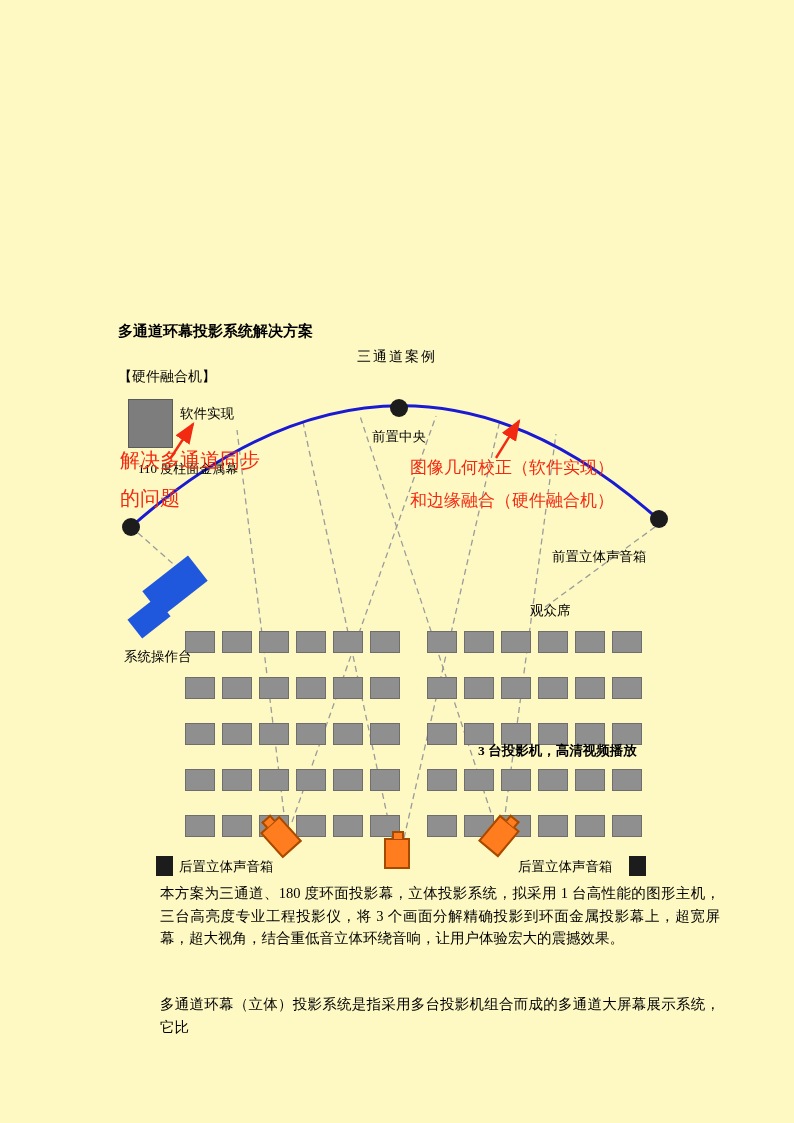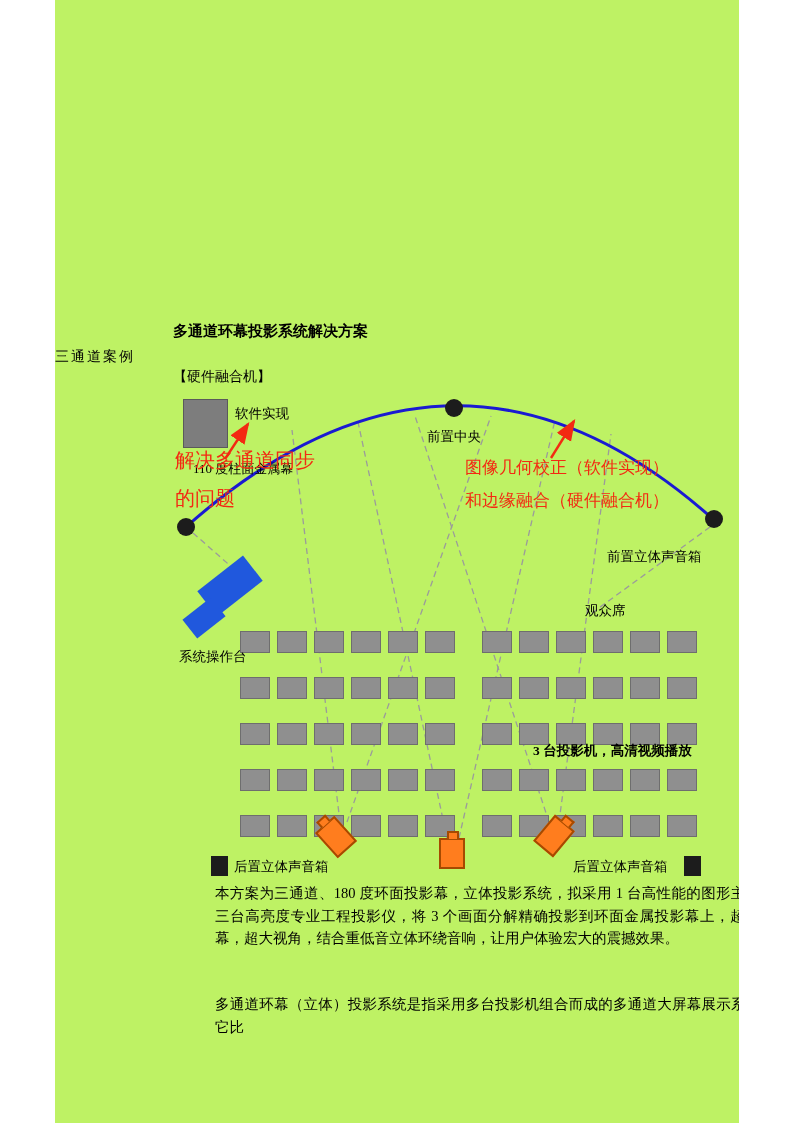--- a/index.html
+++ b/index.html
@@ -1,22 +1,22 @@
 <!DOCTYPE html>
 <html style="--arc_blue: #1a1ad2; --annotation_red: #f32a12; --seat_gray: #8f8f8f; --seat_border: #6e6e6e; --console_blue: #2058dd; --projector_orange: #ff7d1e; --projector_border: #a64a00; --speaker_black: #1c1c1c; --cabinet_gray: #7d7d7d; --dash_gray: #9b9b9b;"><head>
 <meta charset="utf-8">
 <style>
   * { margin:0; padding:0; box-sizing:border-box; }
   html,body { background:#ffffff; }
   body { font-family:"Liberation Serif","DejaVu Serif",serif; color:#000; }
-  .page { position:relative; width:684px; height:1123px; margin:0 auto; background:#bef264; overflow:hidden; }
+  .page { position:relative; width:794px; height:1123px; margin:0 auto; background:#fef9c3; overflow:hidden; }
   .abs { position:absolute; }
 
   .doc-title { left:118px; top:322px; font-size:15px; font-weight:bold; white-space:nowrap; }
-  .diagram-caption { left:0; right:0; top:348px; text-align:left; font-size:14px; letter-spacing:2px; }
+  .diagram-caption { left:0; right:0; top:348px; text-align:center; font-size:14px; letter-spacing:2px; }
   .section-label { left:118px; top:368px; font-size:14px; }
 
   .diagram-svg { left:0; top:0; width:794px; height:1123px; pointer-events:none; z-index:1; }
 
   .label { position:absolute; font-size:13.5px; white-space:nowrap; z-index:4; }
   .red-note { position:absolute; color:var(--annotation_red,#f32a12); z-index:5; white-space:nowrap;
               font-family:"Liberation Sans","DejaVu Sans",sans-serif; }
   .sync-note { left:120px; top:441px; font-size:20px; line-height:38px; }
   .correction-note { left:410px; top:451px; font-size:17px; line-height:33px; }
   .screen-label { left:138px; top:460px; font-size:13px; z-index:3;text-align:right; }

